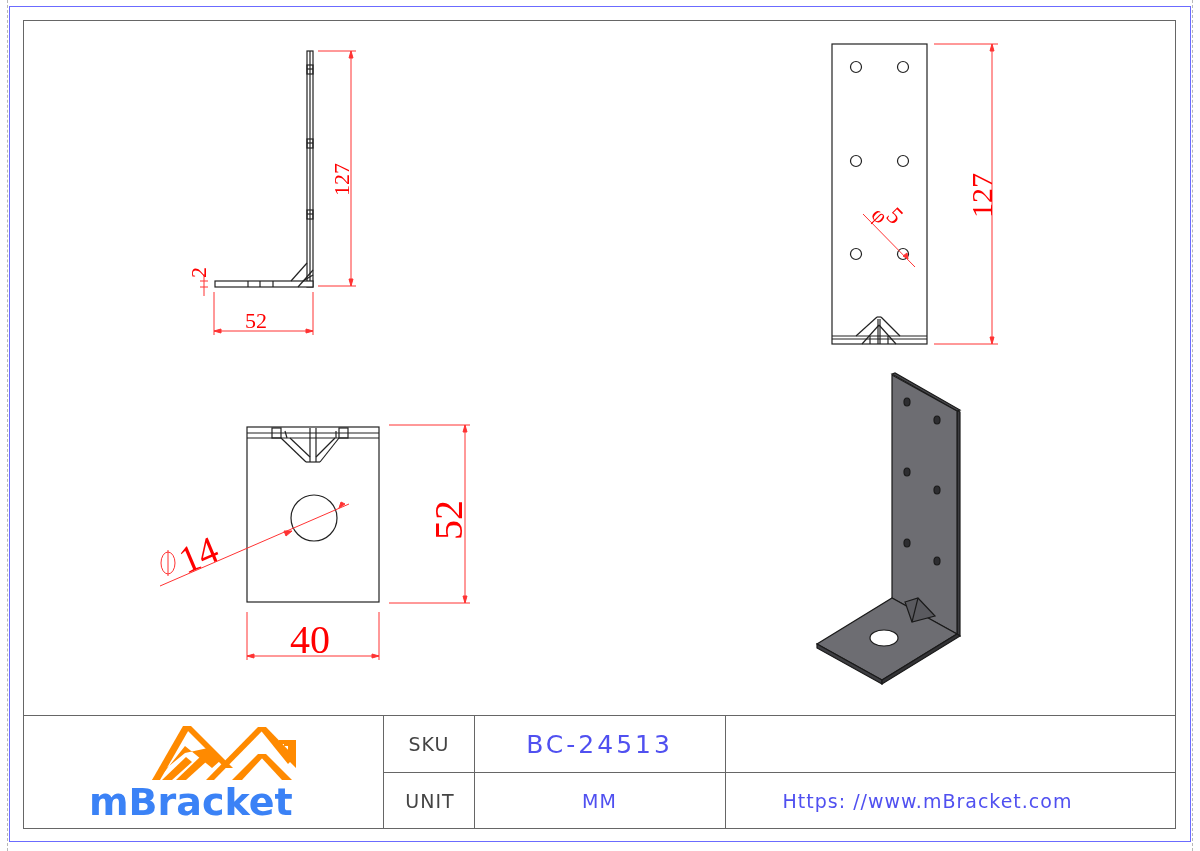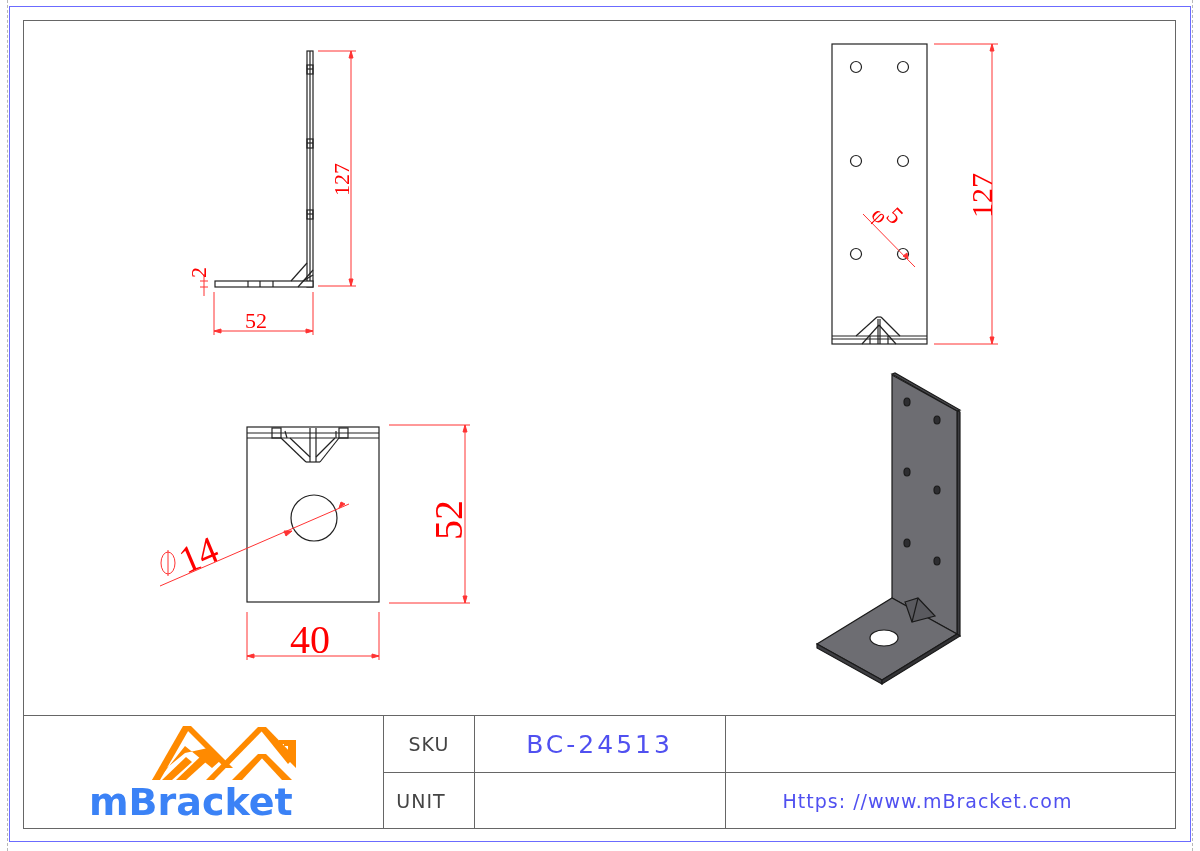--- a/index.html
+++ b/index.html
@@ -196,15 +196,16 @@
   </div>
 
   <div style="position:absolute;left:361px;top:56px;width:792px;border-top:1.5px solid #666;"></div>
 
   <div style="position:absolute;left:451px;top:0;height:112px;border-left:1.5px solid #666;"></div>
   <div style="position:absolute;left:702px;top:0;height:112px;border-left:1.5px solid #666;"></div>
 
   <div class="tb-cell tb-label" style="left:361px;top:0;width:90px;height:56px;text-align:center;">SKU</div>
   <div class="tb-cell tb-value tb-sku-value" style="left:451px;top:0;width:251px;height:56px;text-align:center;">BC-24513</div>
 
-  <div class="tb-cell tb-label" style="left:353px;top:57px;width:90px;height:55px;">UNIT</div>
+  <div class="tb-cell tb-label" style="left:362px;top:57px;width:90px;height:55px;">UNIT</div>
+  <div class="tb-cell tb-value" style="left:451px;top:57px;width:251px;height:55px;">MM</div>
   <div class="tb-cell tb-value" style="left:702px;top:57px;width:369px;height:55px;padding-left:36px;">Https: //www.mBracket.com</div>
 </div>
 
 </body></html>

